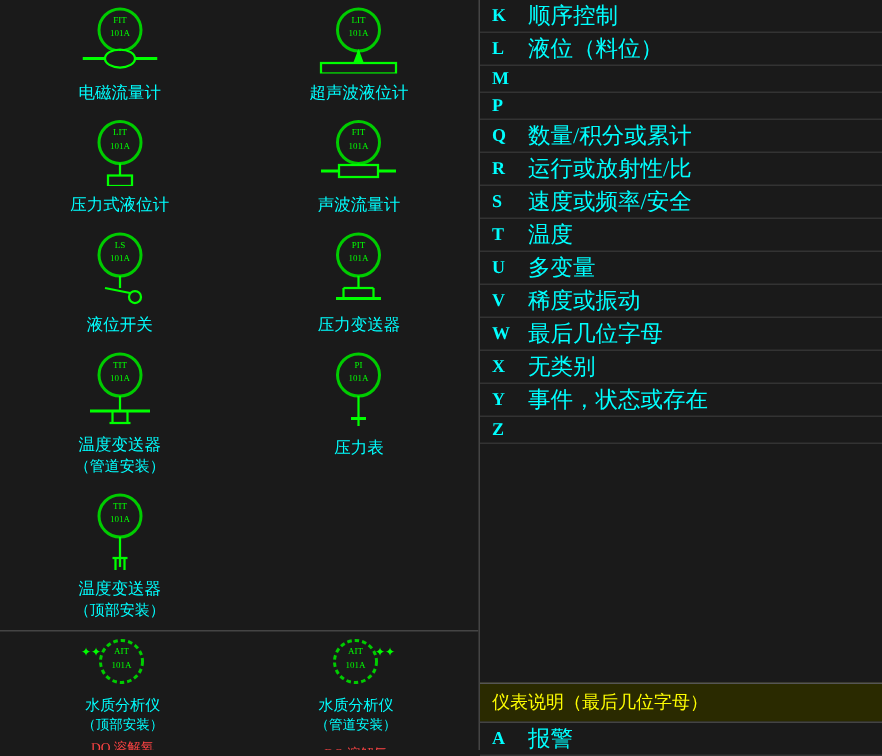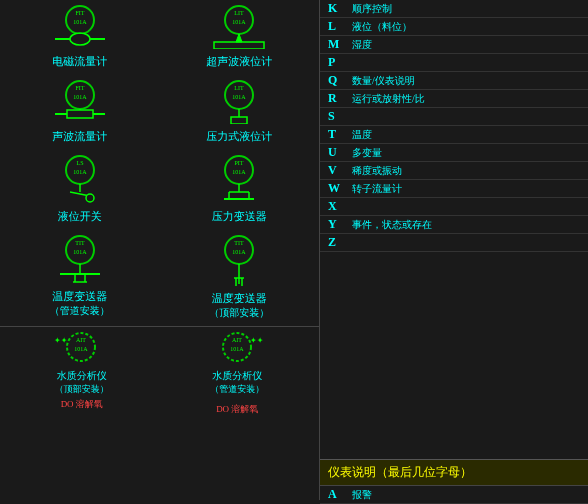--- a/index.html
+++ b/index.html
@@ -51,21 +51,21 @@
     .letter-cell {
       width: 24px;
       color: #00ffff;
       font-size: 12px;
       font-weight: bold;
       flex-shrink: 0;
     }
 
     .meaning-cell {
       color: #00ffff;
-      font-size: 10px;
+      font-size: 15px;
       flex: 1;
     }
 
     .section-header {
       background: #2a2a00;
       color: #ffff00;
       font-size: 12px;
       padding: 4px 8px;
       text-align: left;
       border-top: 1px solid #555;
@@ -131,43 +131,43 @@
         <line x1="35" y1="30" x2="35" y2="38" stroke="#00ff00" stroke-width="1.5" stroke-dasharray="2,2"></line>
 
         <rect x="10" y="38" width="50" height="7" stroke="#00ff00" stroke-width="1.5" fill="#1a1a1a"></rect>
 
         <polygon points="35,30 32,38 38,38" stroke="#00ff00" stroke-width="1" fill="#00ff00"></polygon>
       </svg>
       <span class="inst-name">超声波液位计</span>
     </div>
 
     <div class="inst-cell">
+      <svg width="60" height="45" class="symbol-svg">
+        <circle cx="30" cy="16" r="14" stroke="#00cc00" stroke-width="2" fill="#1a1a1a"></circle>
+        <text x="30" y="11" text-anchor="middle" font-size="6" fill="#00ff00" font-family="SimSun">LIT</text>
+        <text x="30" y="20" text-anchor="middle" font-size="6" fill="#00ff00" font-family="SimSun">101A</text>
+
+        <line x1="30" y1="30" x2="30" y2="38" stroke="#00ff00" stroke-width="1.5"></line>
+
+        <rect x="22" y="38" width="16" height="7" stroke="#00ff00" stroke-width="1.5" fill="#1a1a1a"></rect>
+      </svg>
+      <span class="inst-name">压力式液位计</span>
+    </div>
+    <div class="inst-cell">
       <svg width="50" height="45" class="symbol-svg">
         <circle cx="25" cy="16" r="14" stroke="#00cc00" stroke-width="2" fill="#1a1a1a"></circle>
         <text x="25" y="11" text-anchor="middle" font-size="6" fill="#00ff00" font-family="SimSun">FIT</text>
         <text x="25" y="20" text-anchor="middle" font-size="6" fill="#00ff00" font-family="SimSun">101A</text>
 
         <line x1="0" y1="35" x2="50" y2="35" stroke="#00ff00" stroke-width="2"></line>
 
         <rect x="12" y="31" width="26" height="8" stroke="#00ff00" stroke-width="1.5" fill="#1a1a1a"></rect>
         <line x1="25" y1="30" x2="25" y2="31" stroke="#00ff00" stroke-width="1.5"></line>
       </svg>
       <span class="inst-name">声波流量计</span>
-    </div>
-    <div class="inst-cell">
-      <svg width="60" height="45" class="symbol-svg">
-        <circle cx="30" cy="16" r="14" stroke="#00cc00" stroke-width="2" fill="#1a1a1a"></circle>
-        <text x="30" y="11" text-anchor="middle" font-size="6" fill="#00ff00" font-family="SimSun">LIT</text>
-        <text x="30" y="20" text-anchor="middle" font-size="6" fill="#00ff00" font-family="SimSun">101A</text>
-
-        <line x1="30" y1="30" x2="30" y2="38" stroke="#00ff00" stroke-width="1.5"></line>
-
-        <rect x="22" y="38" width="16" height="7" stroke="#00ff00" stroke-width="1.5" fill="#1a1a1a"></rect>
-      </svg>
-      <span class="inst-name">压力式液位计</span>
     </div>
 
     <div class="inst-cell">
       <svg width="60" height="50" class="symbol-svg">
         <circle cx="30" cy="16" r="14" stroke="#00cc00" stroke-width="2" fill="#1a1a1a"></circle>
         <text x="30" y="11" text-anchor="middle" font-size="6" fill="#00ff00" font-family="SimSun">LS</text>
         <text x="30" y="20" text-anchor="middle" font-size="6" fill="#00ff00" font-family="SimSun">101A</text>
 
         <line x1="30" y1="30" x2="30" y2="38" stroke="#00ff00" stroke-width="1.5"></line>
         <line x1="20" y1="38" x2="40" y2="42" stroke="#00ff00" stroke-width="1.5"></line>
@@ -199,20 +199,32 @@
         <line x1="10" y1="40" x2="50" y2="40" stroke="#00ff00" stroke-width="2"></line>
         <line x1="30" y1="30" x2="30" y2="40" stroke="#00ff00" stroke-width="1.5"></line>
         <line x1="25" y1="40" x2="25" y2="48" stroke="#00ff00" stroke-width="1.5"></line>
         <line x1="35" y1="40" x2="35" y2="48" stroke="#00ff00" stroke-width="1.5"></line>
         <line x1="23" y1="48" x2="37" y2="48" stroke="#00ff00" stroke-width="1.5"></line>
       </svg>
       <span class="inst-name">温度变送器</span>
       <span class="inst-sub">（管道安装）</span>
     </div>
 
+    <div class="inst-cell">
+      <svg width="50" height="52" class="symbol-svg">
+        <circle cx="25" cy="16" r="14" stroke="#00cc00" stroke-width="2" fill="#1a1a1a"></circle>
+        <text x="25" y="11" text-anchor="middle" font-size="6" fill="#00ff00" font-family="SimSun">PI</text>
+        <text x="25" y="20" text-anchor="middle" font-size="6" fill="#00ff00" font-family="SimSun">101A</text>
+
+        <line x1="25" y1="30" x2="25" y2="45" stroke="#00ff00" stroke-width="1.5"></line>
+        <line x1="20" y1="45" x2="30" y2="45" stroke="#00ff00" stroke-width="2"></line>
+        <line x1="25" y1="45" x2="25" y2="50" stroke="#00ff00" stroke-width="1.5"></line>
+      </svg>
+      <span class="inst-name">压力表</span>
+    </div>
     <div class="inst-cell">
       <svg width="60" height="52" class="symbol-svg">
         <circle cx="30" cy="16" r="14" stroke="#00cc00" stroke-width="2" fill="#1a1a1a"></circle>
         <text x="30" y="11" text-anchor="middle" font-size="6" fill="#00ff00" font-family="SimSun">TIT</text>
         <text x="30" y="20" text-anchor="middle" font-size="6" fill="#00ff00" font-family="SimSun">101A</text>
 
         <line x1="30" y1="30" x2="30" y2="50" stroke="#00ff00" stroke-width="1.5"></line>
         <line x1="25" y1="44" x2="35" y2="44" stroke="#00ff00" stroke-width="1.5"></line>
         <line x1="27" y1="44" x2="27" y2="52" stroke="#00ff00" stroke-width="1.5"></line>
         <line x1="33" y1="44" x2="33" y2="52" stroke="#00ff00" stroke-width="1.5"></line>
@@ -266,54 +278,55 @@
     <div class="letter-row">
       <span class="letter-cell">K</span>
       <span class="meaning-cell">顺序控制</span>
     </div>
     <div class="letter-row">
       <span class="letter-cell">L</span>
       <span class="meaning-cell">液位（料位）</span>
     </div>
     <div class="letter-row">
       <span class="letter-cell">M</span>
-      <span class="meaning-cell">湿度</span>
     </div>
     <div class="letter-row">
       <span class="letter-cell">P</span>
     </div>
     <div class="letter-row">
       <span class="letter-cell">Q</span>
-      <span class="meaning-cell">数量/仪表说明</span>
+      <span class="meaning-cell">数量/积分或累计</span>
     </div>
     <div class="letter-row">
       <span class="letter-cell">R</span>
       <span class="meaning-cell">运行或放射性/比</span>
     </div>
     <div class="letter-row">
       <span class="letter-cell">S</span>
+      <span class="meaning-cell">速度或频率/安全</span>
     </div>
     <div class="letter-row">
       <span class="letter-cell">T</span>
       <span class="meaning-cell">温度</span>
     </div>
     <div class="letter-row">
       <span class="letter-cell">U</span>
       <span class="meaning-cell">多变量</span>
     </div>
     <div class="letter-row">
       <span class="letter-cell">V</span>
       <span class="meaning-cell">稀度或振动</span>
     </div>
     <div class="letter-row">
       <span class="letter-cell">W</span>
-      <span class="meaning-cell">转子流量计</span>
+      <span class="meaning-cell">最后几位字母</span>
     </div>
     <div class="letter-row">
       <span class="letter-cell">X</span>
+      <span class="meaning-cell">无类别</span>
     </div>
     <div class="letter-row">
       <span class="letter-cell">Y</span>
       <span class="meaning-cell">事件，状态或存在</span>
     </div>
     <div class="letter-row">
       <span class="letter-cell">Z</span>
     </div>
   </div>
 

